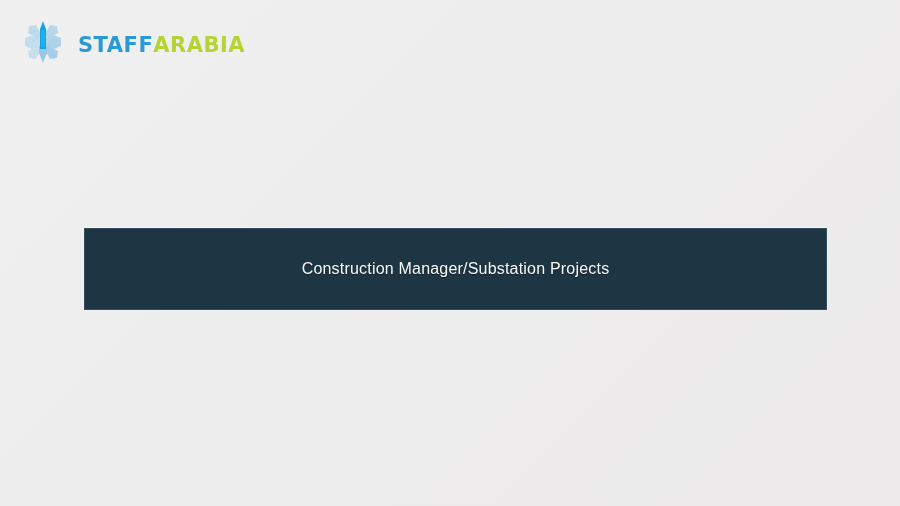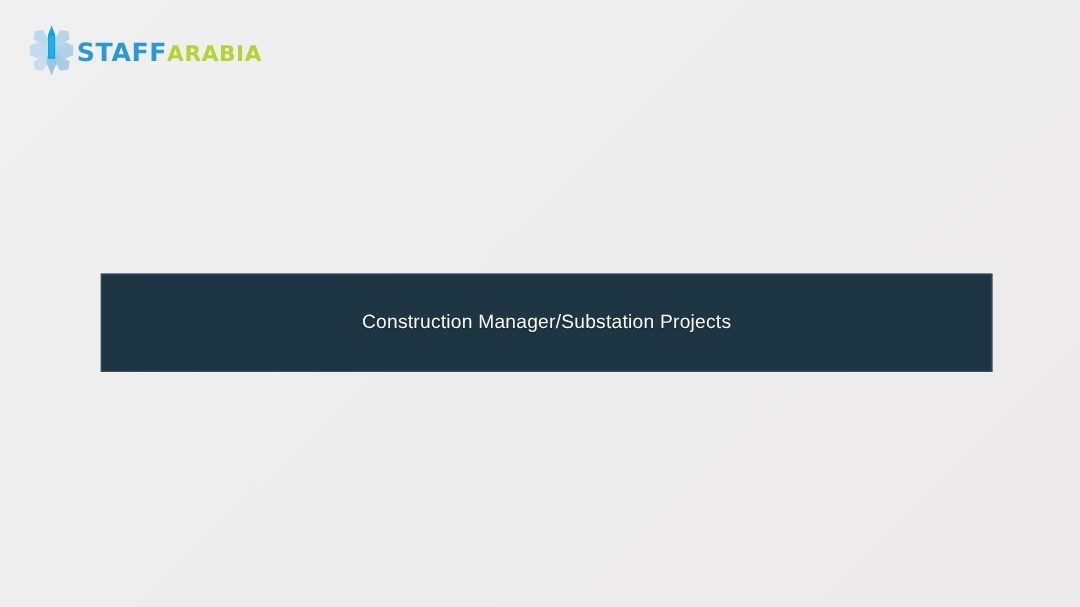--- a/index.html
+++ b/index.html
@@ -27,21 +27,21 @@
   }
 
   
   #brand {
     position: absolute;
     left: 22px;
     top: 18px;
     height: 48px;
     display: flex;
     align-items: center;
-    gap: 0;
+    gap: 14px;
     justify-content: center;
   }
 
   #brand-mark {
     width: 42px;
     height: 46px;
     position: relative;
     flex: 0 0 auto;
   }
   #brand-mark svg {
@@ -60,21 +60,21 @@
     font-family: "DejaVu Sans", sans-serif;
     font-size: 30px;
     font-weight: 700;
     letter-spacing: 0.5px;
     color: #2a9ad6;
     text-transform: lowercase;
     font-variant: small-caps;
   }
   .word-arabia {
     font-family: "DejaVu Sans", sans-serif;
-    font-size: 26px;
+    font-size: 30px;
     font-weight: 700;
     letter-spacing: 0.5px;
     color: #b6d336;
     text-transform: lowercase;
     font-variant: small-caps;
   }
 
   
   #title-banner {
     position: absolute;

